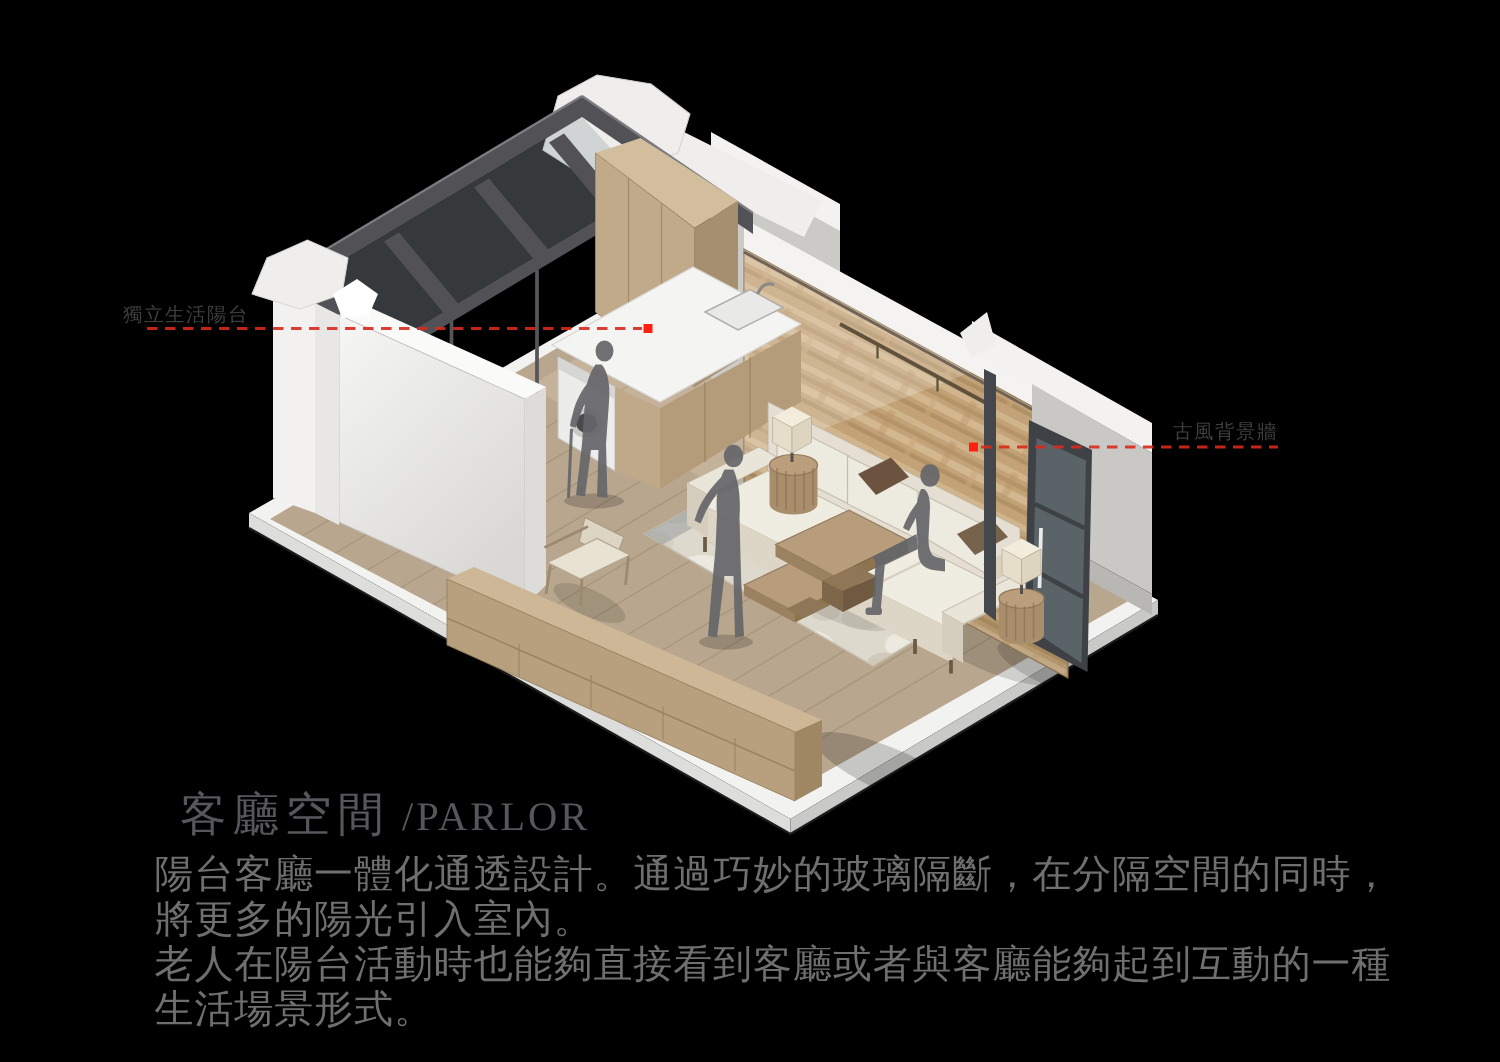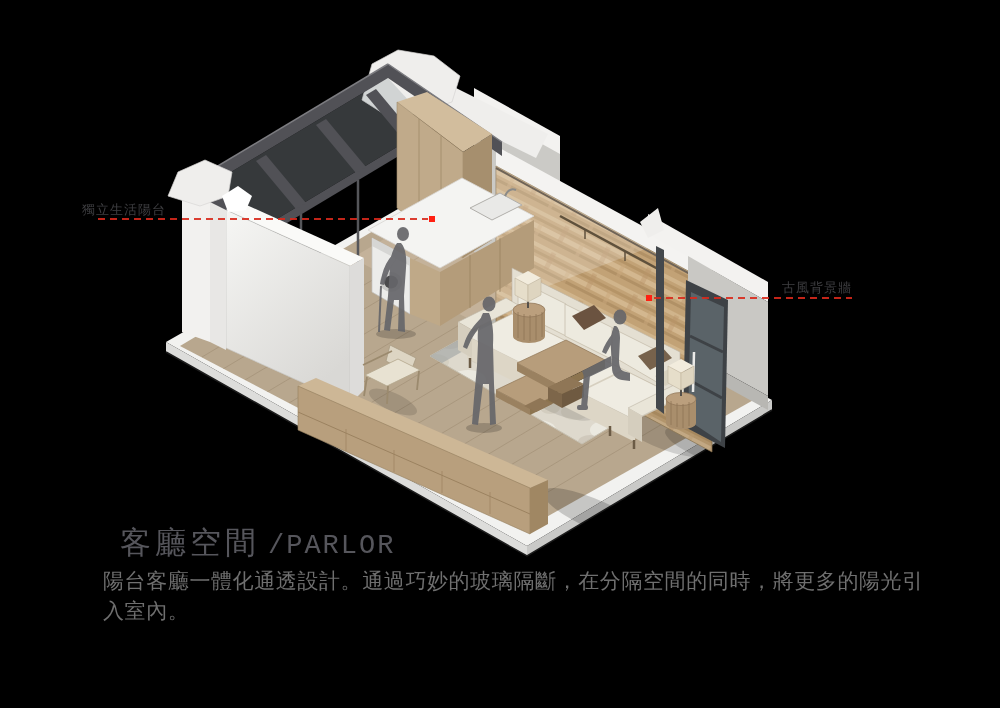--- a/index.html
+++ b/index.html
@@ -1,24 +1,24 @@
 <!DOCTYPE html>
 <html style="--c-background: #000000; --c-annotation-red: #d92a1c; --c-annotation-dot: #ff2012; --c-annotation-label: #3f3f42; --c-title: #56565c; --c-body-text: #6f6f6f; --c-slab: #f2f2f0; --c-wall-white: #efeeec; --c-wall-gray: #cbcac6; --c-beam: #515156; --c-glass: #9aa4a8; --c-floor-wood: #b8a78e; --c-balcony-wood: #c4b29a; --c-plank-line: #a29076; --c-feature-wall: #c2a276; --c-cabinet-wood: #c0aa8a; --c-sofa: #efece2; --c-rug: #ded9cd; --c-figure: #66666a; --c-door-frame: #3e4246;"><head>
 <meta charset="utf-8">
 <style>
   html,body{margin:0;padding:0;background:#000;}
   #board{position:relative;width:1000px;height:708px;background:var(--c-background,#000);overflow:hidden;
-         font-family:Liberation Mono, monospace;}
+         font-family:Liberation Serif, serif;}
   #scene{position:absolute;left:0;top:0;}
   .label{font-size:13px;letter-spacing:1px;fill:var(--c-annotation-label,#3f3f42);}
   #title{position:absolute;left:120px;top:522px;color:var(--c-title,#56565c);white-space:nowrap;}
   #title .zh{font-size:31px;letter-spacing:4px;}
   #title .en{font-size:27px;letter-spacing:2px;margin-left:8px;}
   #desc{position:absolute;left:103px;top:568px;width:830px;color:var(--c-body-text,#6f6f6f);
-        font-size:21px;line-height:30px;letter-spacing:0.6px;}
+        font-size:26px;line-height:30px;letter-spacing:0.6px;}
   svg{display:block;}
 </style>
 </head>
 <body>
 
 <div id="board">
 
 <svg id="scene" width="1000" height="708" viewBox="0 0 1000 708">
   <defs>
     <linearGradient id="wallGrad" x1="0" y1="0" x2="0.6" y2="1">
@@ -323,14 +323,15 @@
     <rect x="646" y="295" width="6" height="6" fill="var(--c-annotation-dot,#ff2012)"></rect>
     <text x="852" y="292" text-anchor="end" class="label">古風背景牆</text>
   </g>
 </svg>
 
   <div id="title">
     <span class="zh">客廳空間</span><span class="en">/PARLOR</span>
   </div>
   <div id="desc">
     <div>陽台客廳一體化通透設計。通過巧妙的玻璃隔斷，在分隔空間的同時，將更多的陽光引入室內。</div>
+    <div>老人在陽台活動時也能夠直接看到客廳或者與客廳能夠起到互動的一種生活場景形式。</div>
   </div>
 </div>
 
 </body></html>

